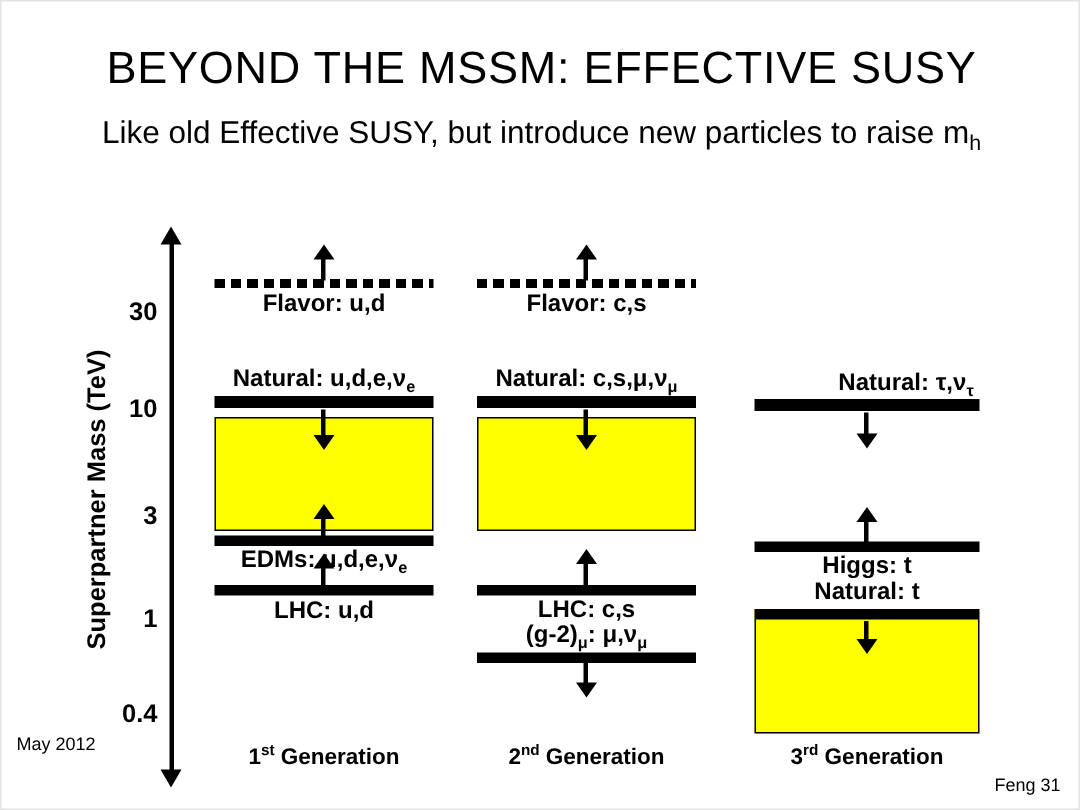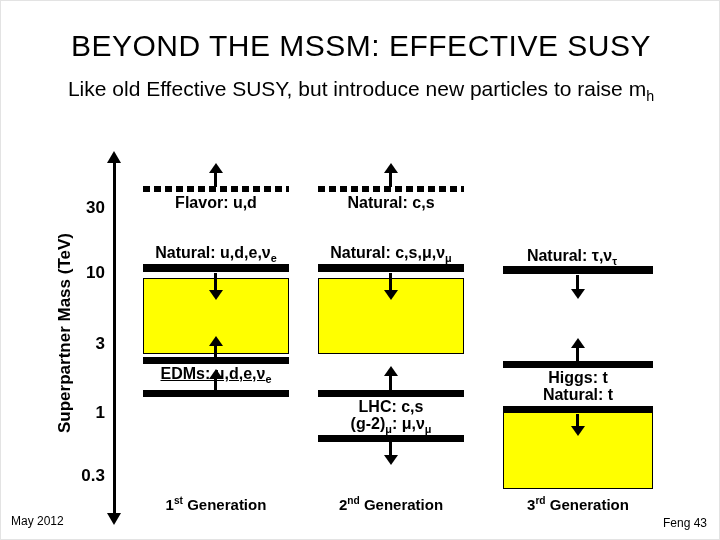--- a/index.html
+++ b/index.html
@@ -50,54 +50,55 @@
   <div class="subtitle">Like old Effective SUSY, but introduce new particles to raise m<sub>h</sub></div>
 
   <div class="axis-line"></div>
   <i class="tri up" style="left:106px;top:150px;"></i>
   <i class="tri down" style="left:106px;top:512px;"></i>
   <div class="ylab">Superpartner Mass (TeV)</div>
   <div class="tick" style="top:185px;margin-top:12px;">30</div>
   <div class="tick" style="top:262px;">10</div>
   <div class="tick" style="top:333px;">3</div>
   <div class="tick" style="top:402px;">1</div>
-  <div class="tick" style="top:465px;">0.3</div>
+  <div class="tick" style="top:465px;">0.4</div>
 
   <div class="dashed" style="left:142px;top:185px;width:146px;"></div>
   <div class="arrow up" style="left:207px;top:162px;height:24px;">
       <i class="stem"></i>
       <i class="head"></i>
     </div>
   <div class="lbl" style="left:142px;top:243px;width:146px;">Natural: u,d,e,ν<sub>e</sub></div>
   <div class="lbl" style="left:142px;top:193px;width:146px;">Flavor: u,d</div>
   <div class="bar" style="left:142px;top:263px;width:146px;height:8px;"></div>
   <div class="box" style="left:142px;top:277px;width:144px;height:74px;"></div>
   <div class="arrow down" style="left:207px;top:272px;height:27px;">
       <i class="stem"></i>
       <i class="head"></i>
     </div>
   <div class="arrow up" style="left:207px;top:335px;height:25px;">
       <i class="stem"></i>
       <i class="head"></i>
     </div>
   <div class="bar" style="left:142px;top:356px;width:146px;height:7px;"></div>
-  <div class="lbl" style="left:142px;top:364px;width:146px;text-decoration:underline;">EDMs: u,d,e,ν<sub>e</sub></div>
+  <div class="lbl" style="left:142px;top:364px;width:146px;">EDMs: u,d,e,ν<sub>e</sub></div>
   <div class="arrow up" style="left:207px;top:368px;height:23px;">
       <i class="stem"></i>
       <i class="head"></i>
     </div>
   <div class="bar" style="left:142px;top:389px;width:146px;height:7px;"></div>
+  <div class="lbl" style="left:142px;top:398px;width:146px;">LHC: u,d</div>
   <div class="gen" style="left:142px;top:494px;width:146px;">1<sup>st</sup> Generation</div>
 
   <div class="dashed" style="left:317px;top:185px;width:146px;"></div>
   <div class="arrow up" style="left:382px;top:162px;height:24px;">
       <i class="stem"></i>
       <i class="head"></i>
     </div>
-  <div class="lbl" style="left:317px;top:193px;width:146px;">Natural: c,s</div>
+  <div class="lbl" style="left:317px;top:193px;width:146px;">Flavor: c,s</div>
   <div class="lbl" style="left:317px;top:243px;width:146px;">Natural: c,s,μ,ν<sub>μ</sub></div>
   <div class="bar" style="left:317px;top:263px;width:146px;height:8px;"></div>
   <div class="box" style="left:317px;top:277px;width:144px;height:74px;"></div>
   <div class="arrow down" style="left:382px;top:272px;height:27px;">
       <i class="stem"></i>
       <i class="head"></i>
     </div>
   <div class="arrow up" style="left:382px;top:365px;height:26px;">
       <i class="stem"></i>
       <i class="head"></i>
@@ -105,36 +106,36 @@
   <div class="bar" style="left:317px;top:389px;width:146px;height:7px;"></div>
   <div class="lbl" style="left:317px;top:397px;width:146px;">LHC: c,s</div>
   <div class="lbl" style="left:317px;top:414px;width:146px;">(g-2)<sub>μ</sub>: μ,ν<sub>μ</sub></div>
   <div class="bar" style="left:317px;top:434px;width:146px;height:7px;"></div>
   <div class="arrow down" style="left:382px;top:441px;height:23px;">
       <i class="stem"></i>
       <i class="head"></i>
     </div>
   <div class="gen" style="left:317px;top:494px;width:146px;">2<sup>nd</sup> Generation</div>
 
-  <div class="lbl" style="left:496px;top:246px;width:150px;">Natural: τ,ν<sub>τ</sub></div>
+  <div class="lbl" style="left:528px;top:246px;width:150px;">Natural: τ,ν<sub>τ</sub></div>
   <div class="bar" style="left:502px;top:265px;width:150px;height:8px;"></div>
   <div class="arrow down" style="left:569px;top:274px;height:24px;">
       <i class="stem"></i>
       <i class="head"></i>
     </div>
   <div class="arrow up" style="left:569px;top:337px;height:24px;">
       <i class="stem"></i>
       <i class="head"></i>
     </div>
   <div class="bar" style="left:502px;top:360px;width:150px;height:7px;"></div>
   <div class="lbl" style="left:502px;top:385px;width:150px;">Natural: t</div>
   <div class="lbl" style="left:502px;top:368px;width:150px;">Higgs: t</div>
   <div class="box" style="left:502px;top:405px;width:148px;height:75px;border-top:7px solid #000;"></div>
   <div class="arrow down" style="left:569px;top:413px;height:22px;">
       <i class="stem"></i>
       <i class="head"></i>
     </div>
   <div class="gen" style="left:502px;top:494px;width:150px;text-align:center;">3<sup>rd</sup> Generation</div>
 
-  <div class="foot" style="left:10px;top:513px;">May 2012</div>
-  <div class="foot" style="right:12px;top:515px;">Feng 43</div>
+  <div class="foot" style="left:10px;top:488px;">May 2012</div>
+  <div class="foot" style="right:12px;top:515px;">Feng 31</div>
 
 </div>
 
 </body></html>

